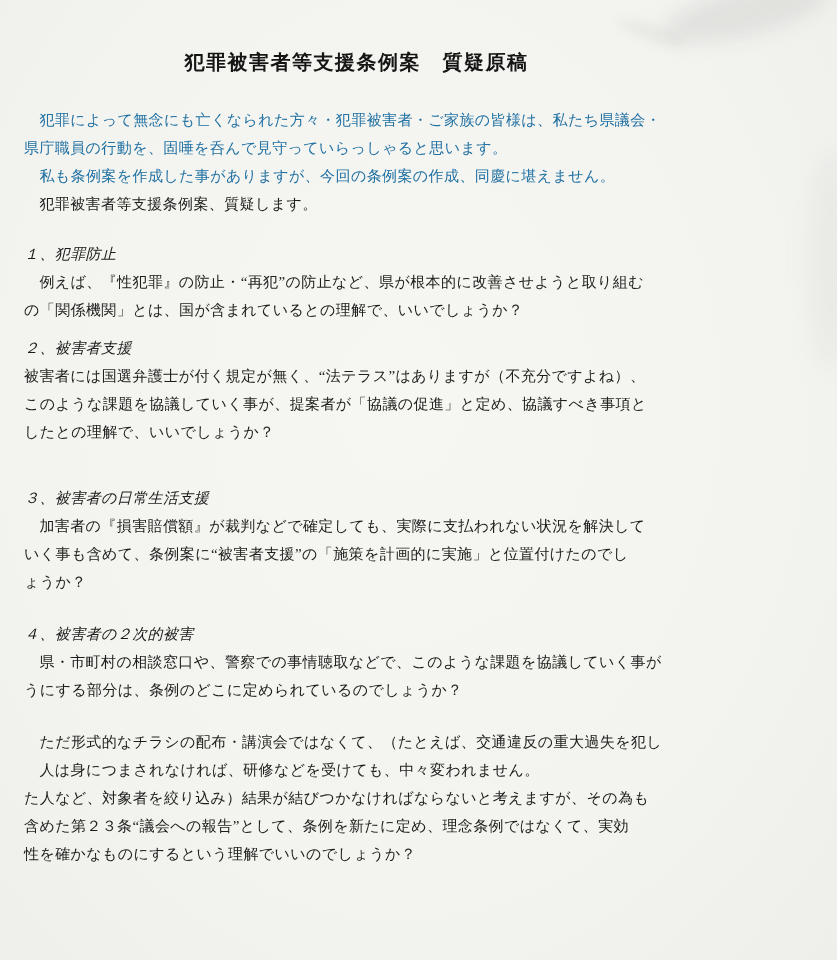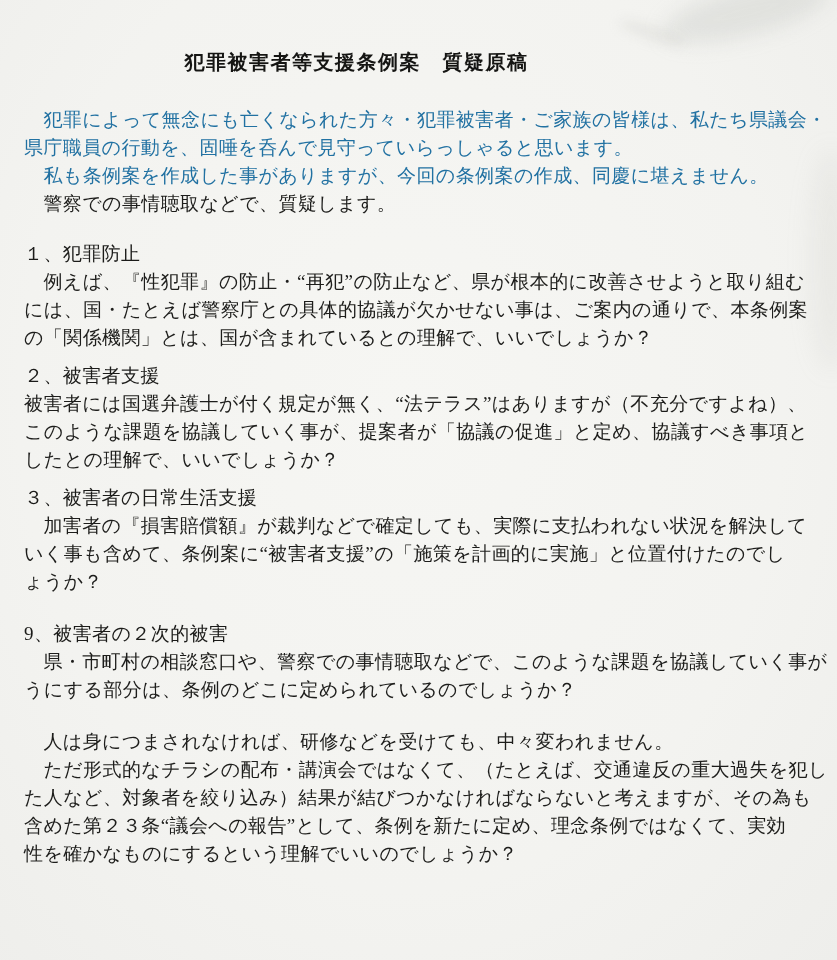--- a/index.html
+++ b/index.html
@@ -53,77 +53,76 @@
     padding-right: 112px;
     text-align: center;
     font-size: 20px;
     line-height: 28px;
     font-weight: 600;
     letter-spacing: 1.5px;
     color: #151513;
   }
   .line {
     white-space: pre;
-    font-size: 19px;
+    font-size: 15px;
     line-height: 28px;
     height: 28px;
     letter-spacing: 0.4px;
   }
   .blue { color: #2171a2; }
-  .heading { color: #1b1b19; }
+  .heading { color: #1b1b19; font-style: italic; }
   .sec-1 { margin-top: 22px; }
   .sec-2 { margin-top: 10px; }
-  .sec-3 { margin-top: 10px; }
+  .sec-3 { margin-top: 38px; }
   .sec-4 { margin-top: 24px; }
   .sec-5 { margin-top: 24px; }
 </style>
 </head>
 <body>
 
 <div class="page">
   <div class="artifact a1"></div>
   <div class="artifact a2"></div>
   <div class="artifact a3"></div>
 
   <h1 class="title">犯罪被害者等支援条例案　質疑原稿</h1>
 
   <div class="intro">
     <div class="line blue">　犯罪によって無念にも亡くなられた方々・犯罪被害者・ご家族の皆様は、私たち県議会・</div>
     <div class="line blue">県庁職員の行動を、固唾を呑んで見守っていらっしゃると思います。</div>
     <div class="line blue">　私も条例案を作成した事がありますが、今回の条例案の作成、同慶に堪えません。</div>
-    <div class="line">　警察での事情聴取などで、質疑します。</div>
+    <div class="line">　犯罪被害者等支援条例案、質疑します。</div>
   </div>
 
   <section class="sec-1">
     <div class="line heading">１、犯罪防止</div>
     <div class="line">　例えば、『性犯罪』の防止・“再犯”の防止など、県が根本的に改善させようと取り組む</div>
-    <div class="line">には、国・たとえば警察庁との具体的協議が欠かせない事は、ご案内の通りで、本条例案</div>
     <div class="line">の「関係機関」とは、国が含まれているとの理解で、いいでしょうか？</div>
   </section>
 
   <section class="sec-2">
     <div class="line heading">２、被害者支援</div>
     <div class="line">被害者には国選弁護士が付く規定が無く、“法テラス”はありますが（不充分ですよね）、</div>
     <div class="line">このような課題を協議していく事が、提案者が「協議の促進」と定め、協議すべき事項と</div>
     <div class="line">したとの理解で、いいでしょうか？</div>
   </section>
 
   <section class="sec-3">
     <div class="line heading">３、被害者の日常生活支援</div>
     <div class="line">　加害者の『損害賠償額』が裁判などで確定しても、実際に支払われない状況を解決して</div>
     <div class="line">いく事も含めて、条例案に“被害者支援”の「施策を計画的に実施」と位置付けたのでし</div>
     <div class="line">ょうか？</div>
   </section>
 
   <section class="sec-4">
-    <div class="line heading">9、被害者の２次的被害</div>
+    <div class="line heading">４、被害者の２次的被害</div>
     <div class="line">　県・市町村の相談窓口や、警察での事情聴取などで、このような課題を協議していく事が</div>
     <div class="line">うにする部分は、条例のどこに定められているのでしょうか？</div>
   </section>
 
   <section class="sec-5">
+    <div class="line">　ただ形式的なチラシの配布・講演会ではなくて、（たとえば、交通違反の重大過失を犯し</div>
     <div class="line">　人は身につまされなければ、研修などを受けても、中々変われません。</div>
-    <div class="line">　ただ形式的なチラシの配布・講演会ではなくて、（たとえば、交通違反の重大過失を犯し</div>
     <div class="line">た人など、対象者を絞り込み）結果が結びつかなければならないと考えますが、その為も</div>
     <div class="line">含めた第２３条“議会への報告”として、条例を新たに定め、理念条例ではなくて、実効</div>
     <div class="line">性を確かなものにするという理解でいいのでしょうか？</div>
   </section>
 </div>
 
 </body></html>

